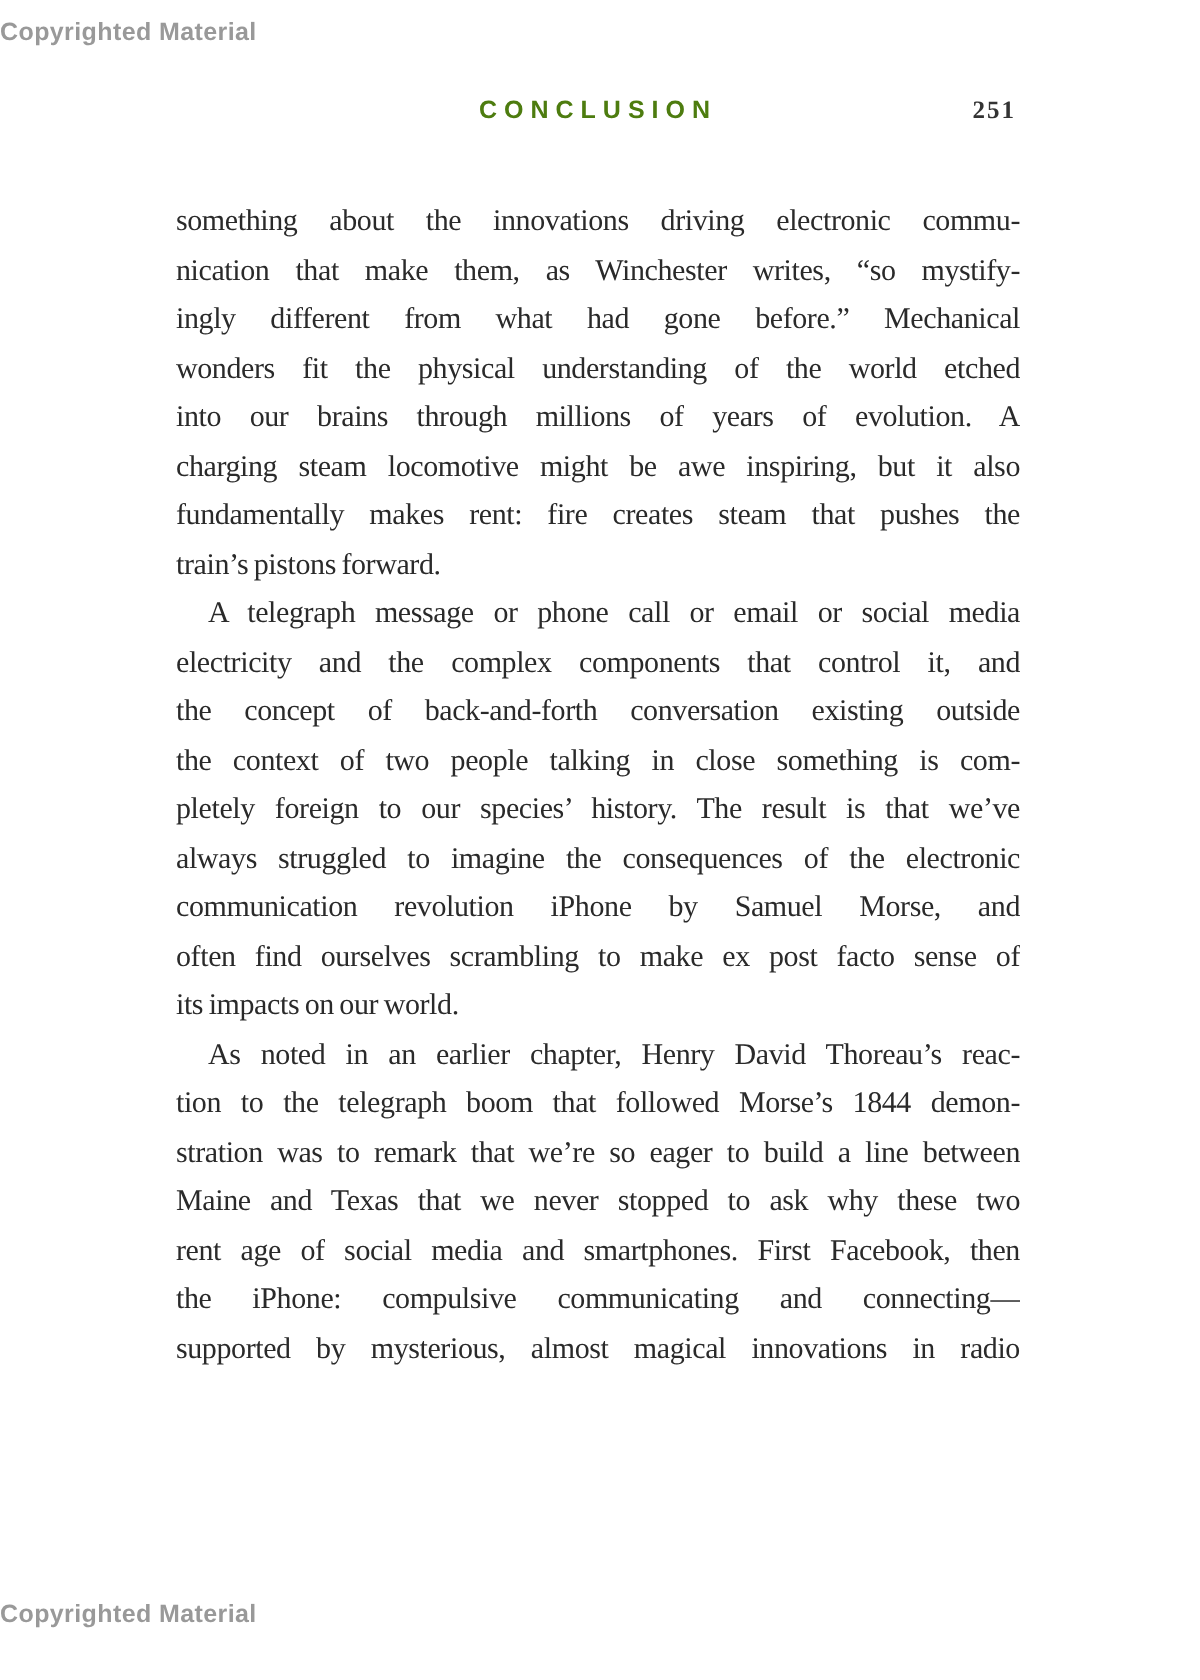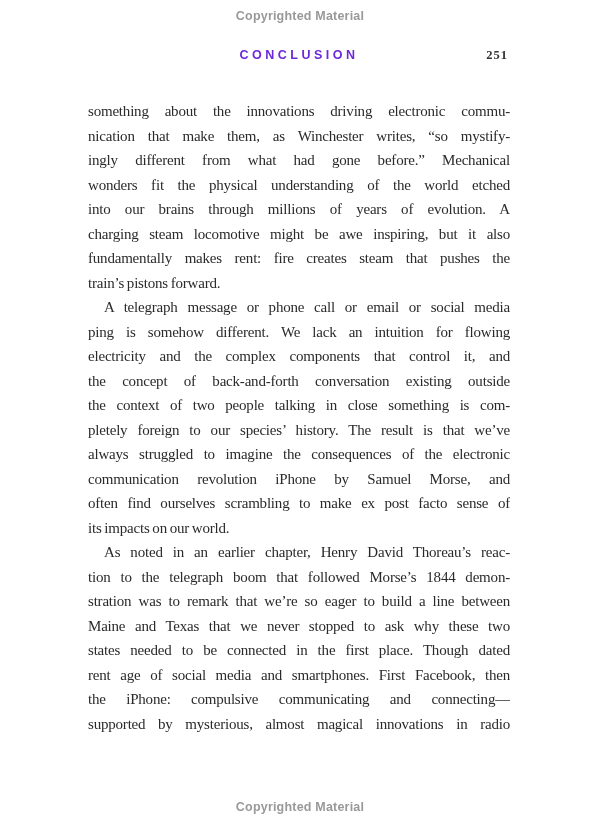--- a/index.html
+++ b/index.html
@@ -12,21 +12,20 @@
     width: 600px;
     height: 840px;
     background: #ffffff;
     overflow: hidden;
     font-family: "Liberation Serif", "DejaVu Serif", serif;
   }
   .copyright-notice {
     position: absolute;
     left: 0;
     width: 600px;
-    text-align: center;
     font-family: "Liberation Sans", "DejaVu Sans", sans-serif;
     font-weight: bold;
     font-size: 12.5px;
     color: #999999;
     letter-spacing: 0.2px;
   }
   .copyright-top { top: 9px; }
   .copyright-bottom { top: 800px; }
 
   .running-head {
@@ -36,21 +35,21 @@
     width: 422px;
     height: 16px;
   }
   .chapter-title {
     width: 100%;
     text-align: center;
     font-family: "Liberation Sans", "DejaVu Sans", sans-serif;
     font-weight: bold;
     font-size: 12.5px;
     letter-spacing: 3.5px;
-    color: #6d28d9;
+    color: #4d7c0f;
   }
   .page-number {
     position: absolute;
     right: 2px;
     top: 0;
     font-family: Liberation Serif, serif;
     font-weight: bold;
     font-size: 12.5px;
     letter-spacing: 1px;
     color: #333333;
@@ -110,37 +109,35 @@
       <div class="text-line">ingly different from what had gone before.” Mechanical</div>
       <div class="text-line">wonders fit the physical understanding of the world etched</div>
       <div class="text-line">into our brains through millions of years of evolution. A</div>
       <div class="text-line">charging steam locomotive might be awe inspiring, but it also</div>
       <div class="text-line">fundamentally makes rent: fire creates steam that pushes the</div>
       <div class="text-line end">train’s pistons forward.</div>
     </div>
 
     <div class="paragraph">
       <div class="text-line indent">A telegraph message or phone call or email or social media</div>
-      <div class="text-line">ping is somehow different. We lack an intuition for flowing</div>
       <div class="text-line">electricity and the complex components that control it, and</div>
       <div class="text-line">the concept of back-and-forth conversation existing outside</div>
       <div class="text-line">the context of two people talking in close something is com-</div>
       <div class="text-line">pletely foreign to our species’ history. The result is that we’ve</div>
       <div class="text-line">always struggled to imagine the consequences of the electronic</div>
       <div class="text-line">communication revolution iPhone by Samuel Morse, and</div>
       <div class="text-line">often find ourselves scrambling to make ex post facto sense of</div>
       <div class="text-line end">its impacts on our world.</div>
     </div>
 
     <div class="paragraph">
       <div class="text-line indent">As noted in an earlier chapter, Henry David Thoreau’s reac-</div>
       <div class="text-line">tion to the telegraph boom that followed Morse’s 1844 demon-</div>
       <div class="text-line">stration was to remark that we’re so eager to build a line between</div>
       <div class="text-line">Maine and Texas that we never stopped to ask why these two</div>
-      <div class="text-line">states needed to be connected in the first place. Though dated</div>
       <div class="text-line">rent age of social media and smartphones. First Facebook, then</div>
       <div class="text-line">the iPhone: compulsive communicating and connecting—</div>
       <div class="text-line">supported by mysterious, almost magical innovations in radio</div>
     </div>
 
   </div>
 
   <div class="copyright-notice copyright-bottom">Copyrighted Material</div>
 
 </div>

